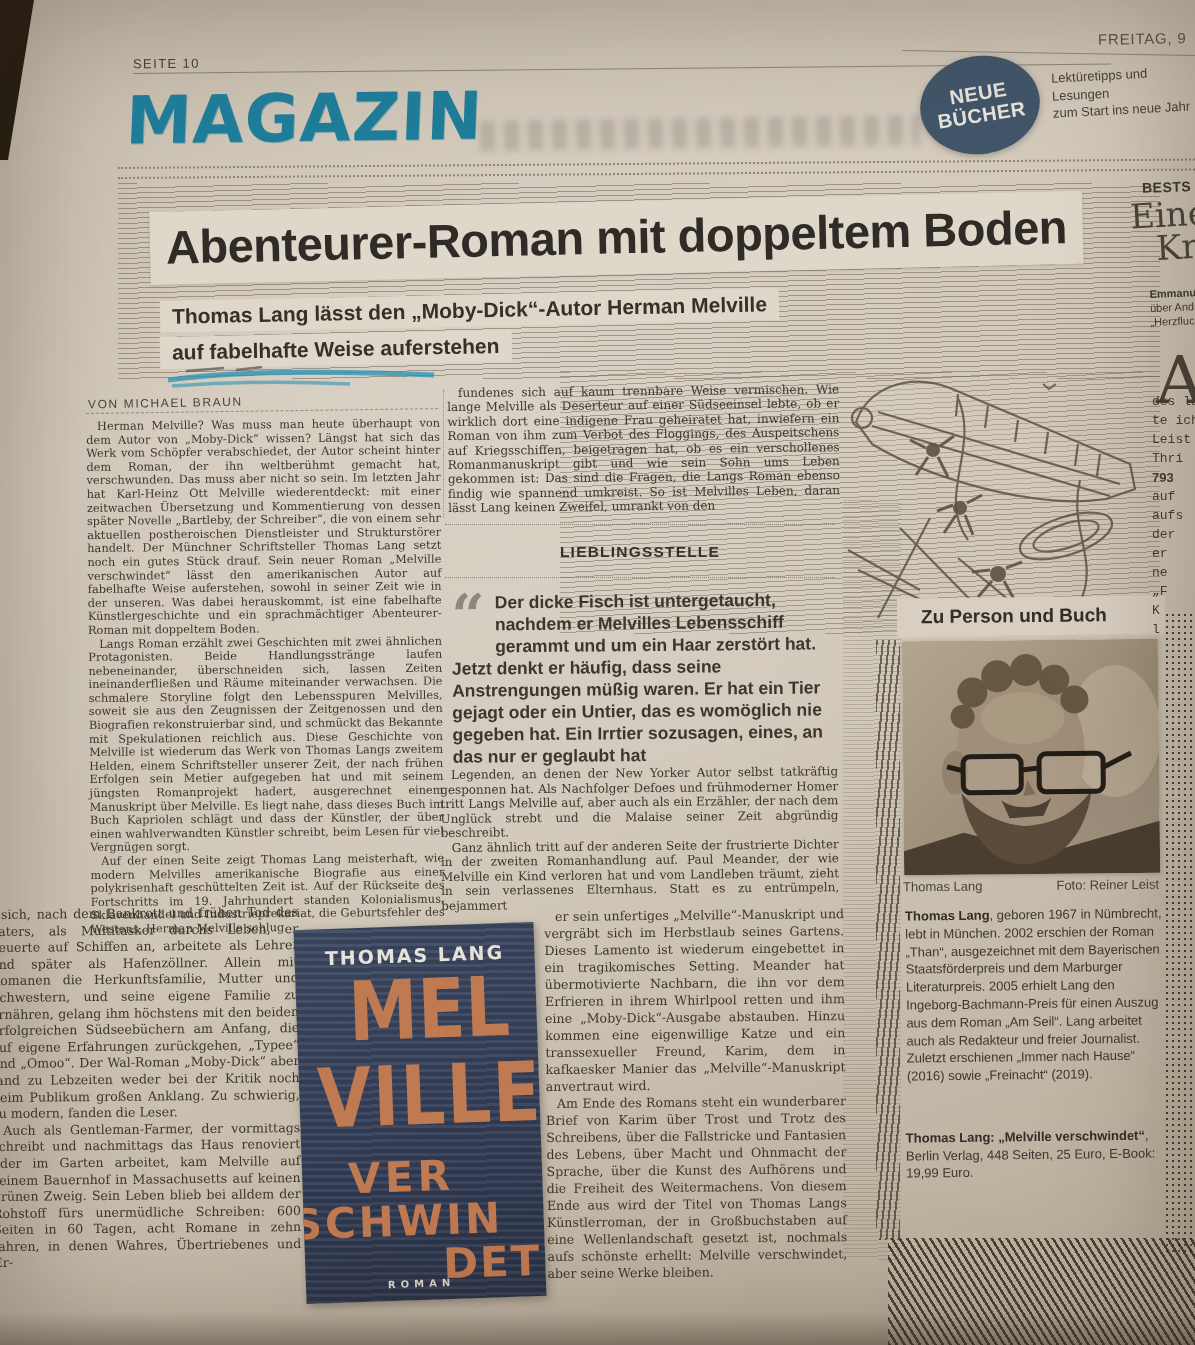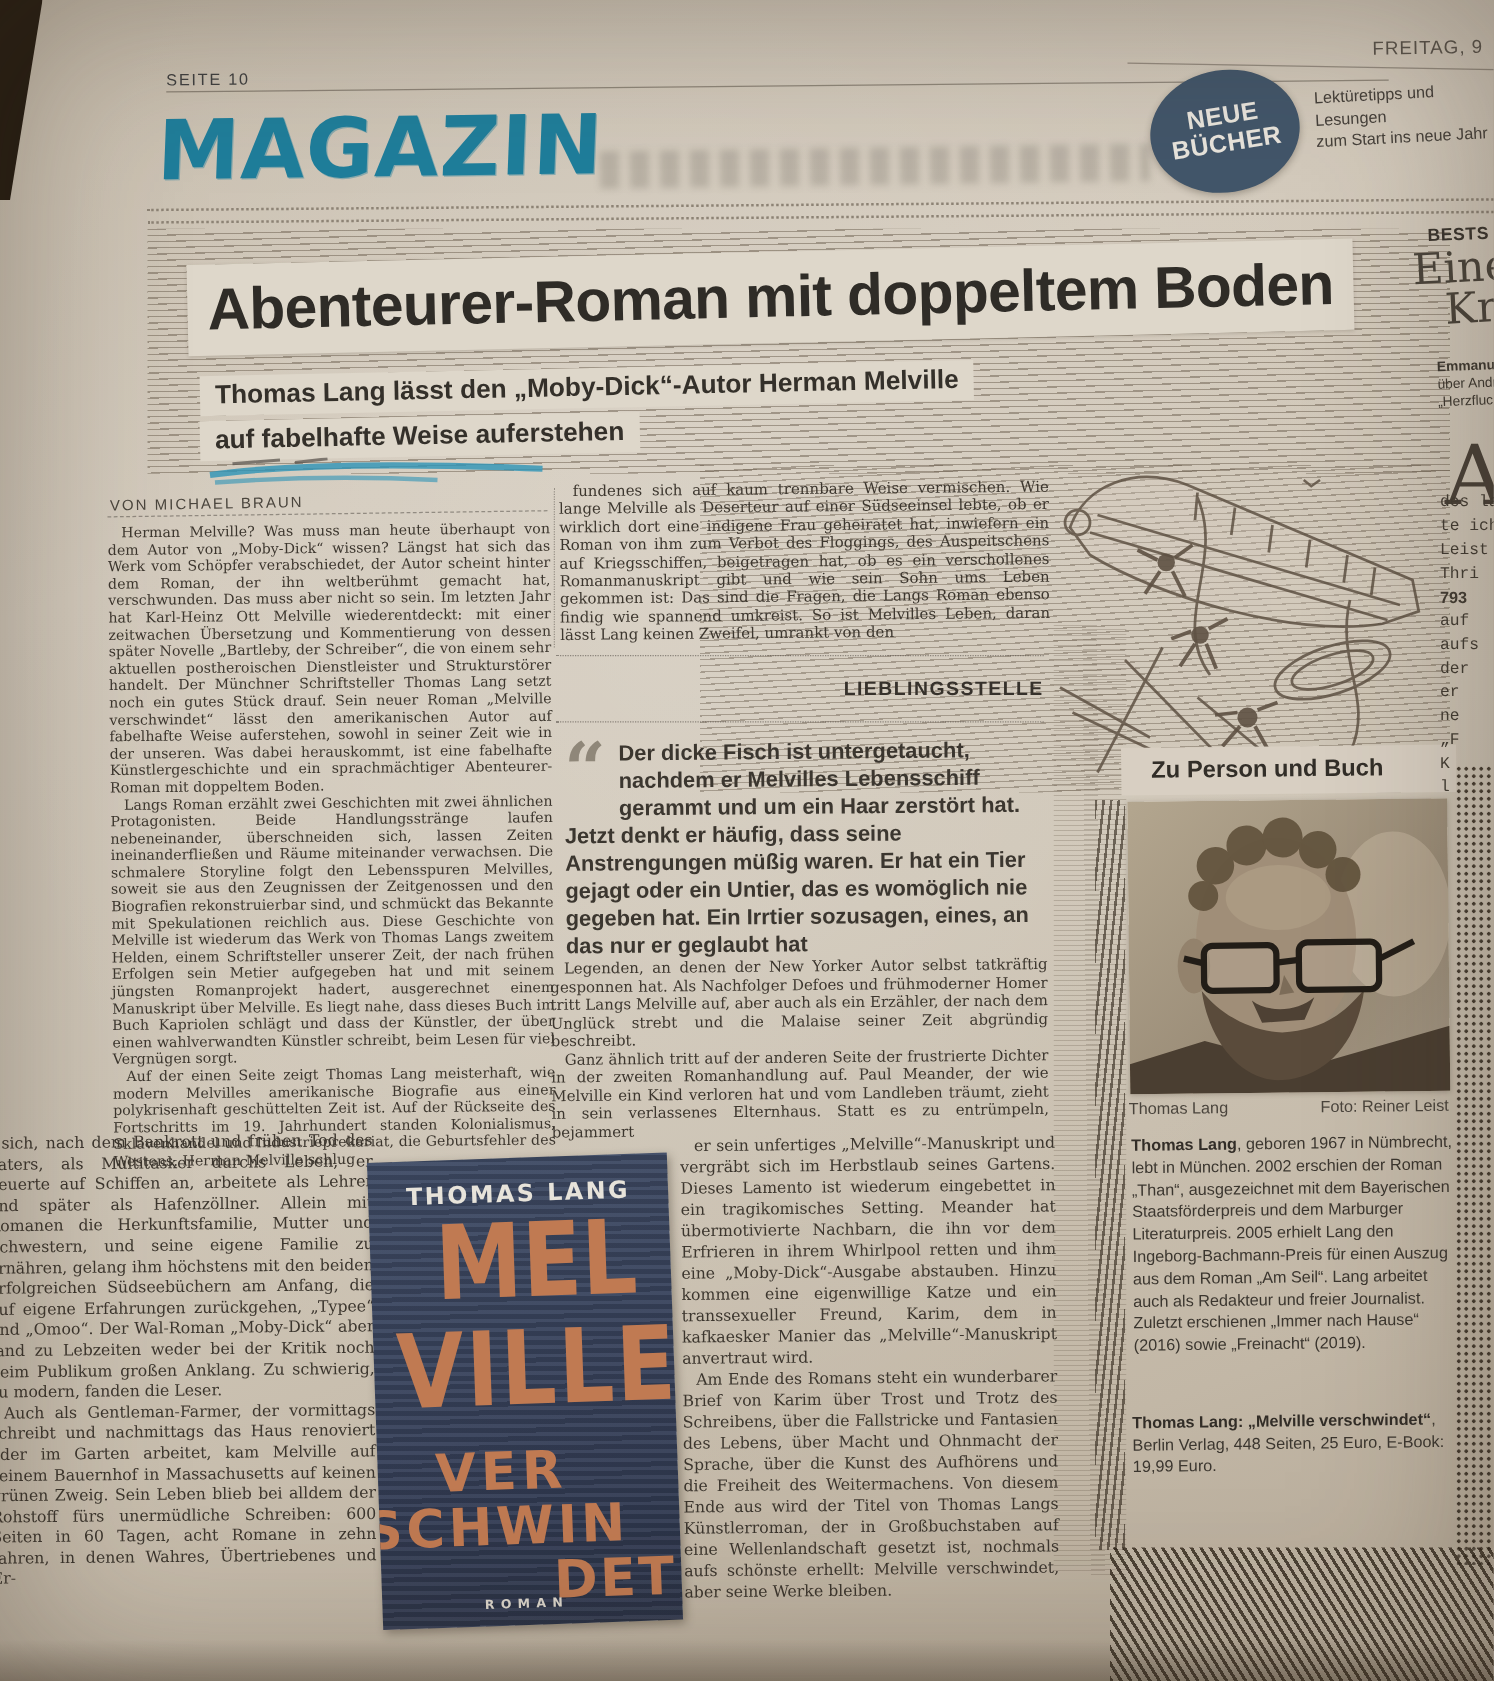--- a/index.html
+++ b/index.html
@@ -77,21 +77,21 @@
   .col1-wide{left:86px;top:420px;width:354px;font-size:11.3px;line-height:13.6px;letter-spacing:.05px;}
   .col1-narrow{left:-10px;top:907px;width:308px;font-size:12.6px;line-height:16.6px;}
   .col2-top{left:447px;top:386px;width:392px;font-size:12px;line-height:14.4px;}
   .col2-wide{left:440px;top:768px;width:398px;font-size:12px;line-height:14.5px;}
   .col2-narrow{left:544px;top:908px;width:300px;font-size:12.6px;line-height:17px;}
   .col-divider{left:443px;top:390px;height:128px;border-left:1px dotted rgba(90,84,76,.5);}
   
   .pq-rule{width:390px;border-top:1px dotted rgba(90,84,76,.6);}
   .pq-rule1{left:445px;top:524px;}
   .pq-rule2{left:445px;top:577px;}
-  .pq-label{left:445px;top:543px;width:390px;text-align:right;
+  .pq-label{left:445px;top:543px;width:390px;text-align:center;
     font:700 15.5px "Liberation Sans",sans-serif;letter-spacing:1.2px;color:#36312b;}
   .pq-body{left:452px;top:590px;width:386px;
     font:700 17.5px "Liberation Sans",sans-serif;line-height:22px;color:#3b362f;
     transform:rotate(-.5deg);}
   .pq-glyph{float:left;font:700 58px "DejaVu Serif",serif;color:#8f8779;
     line-height:.72;margin:4px 10px 0 0;}
   
   .cover{left:300px;top:926px;width:240px;height:374px;overflow:hidden;
     transform:rotate(-2deg);
     background:

